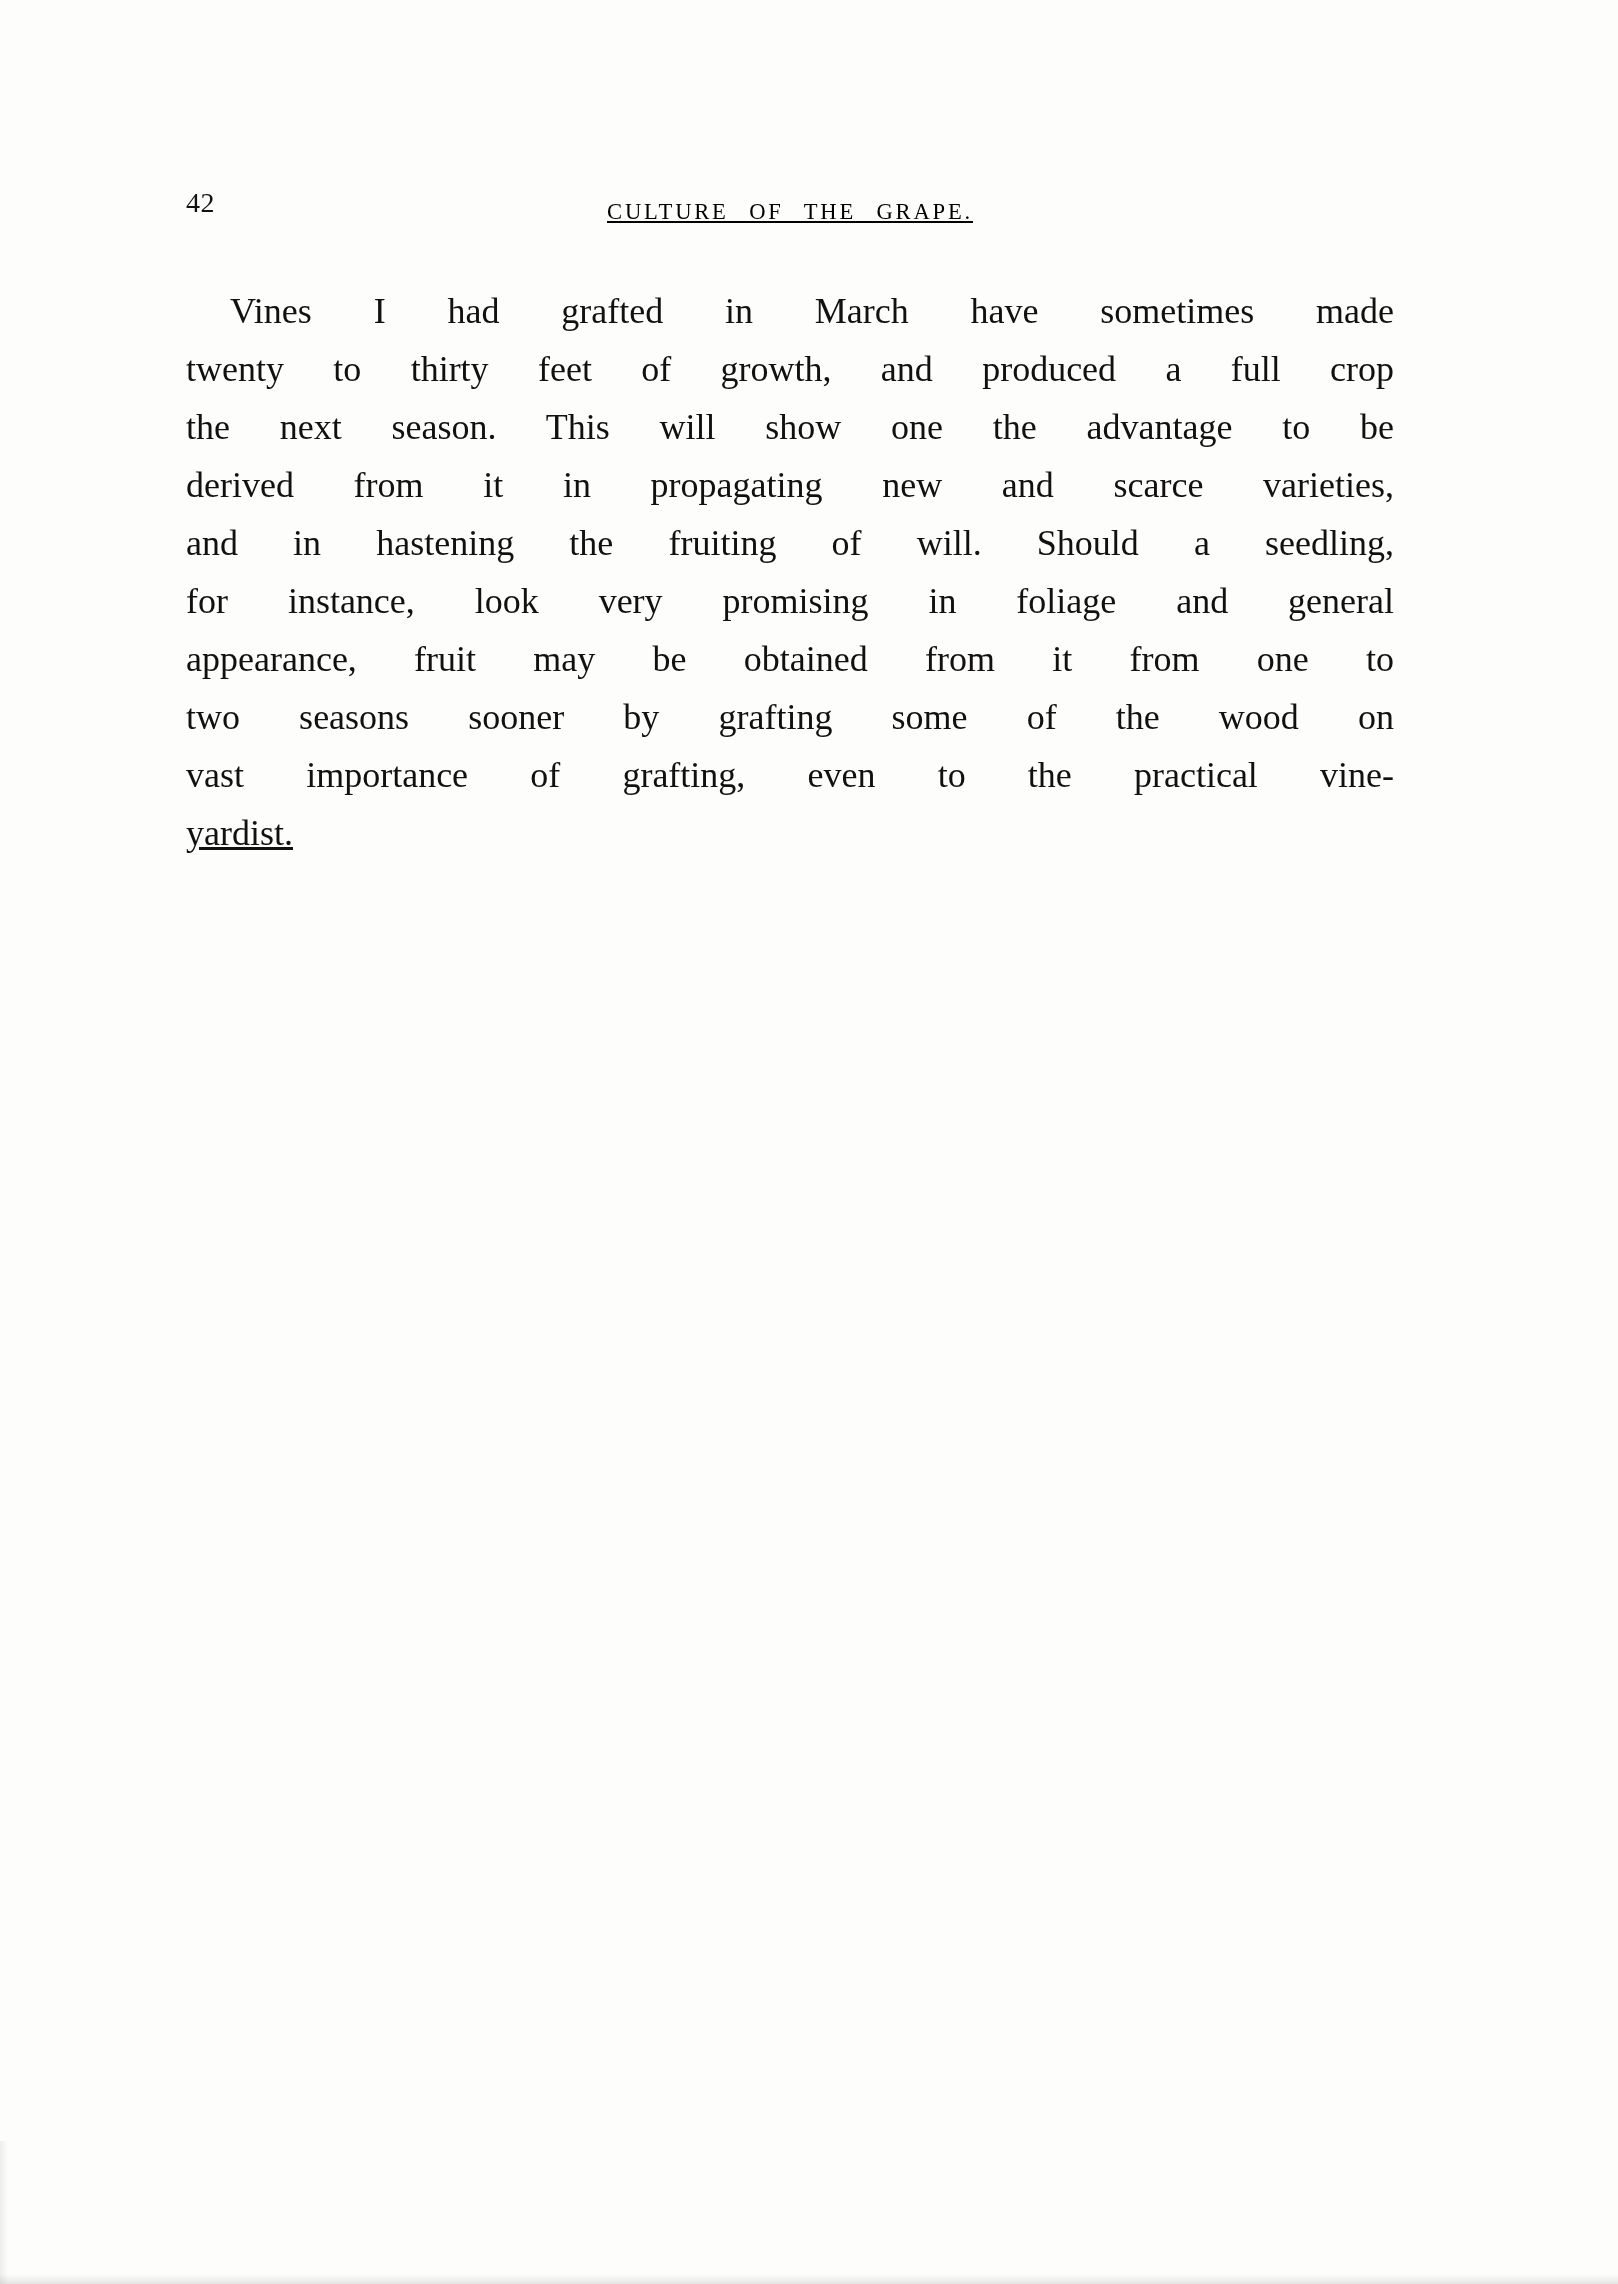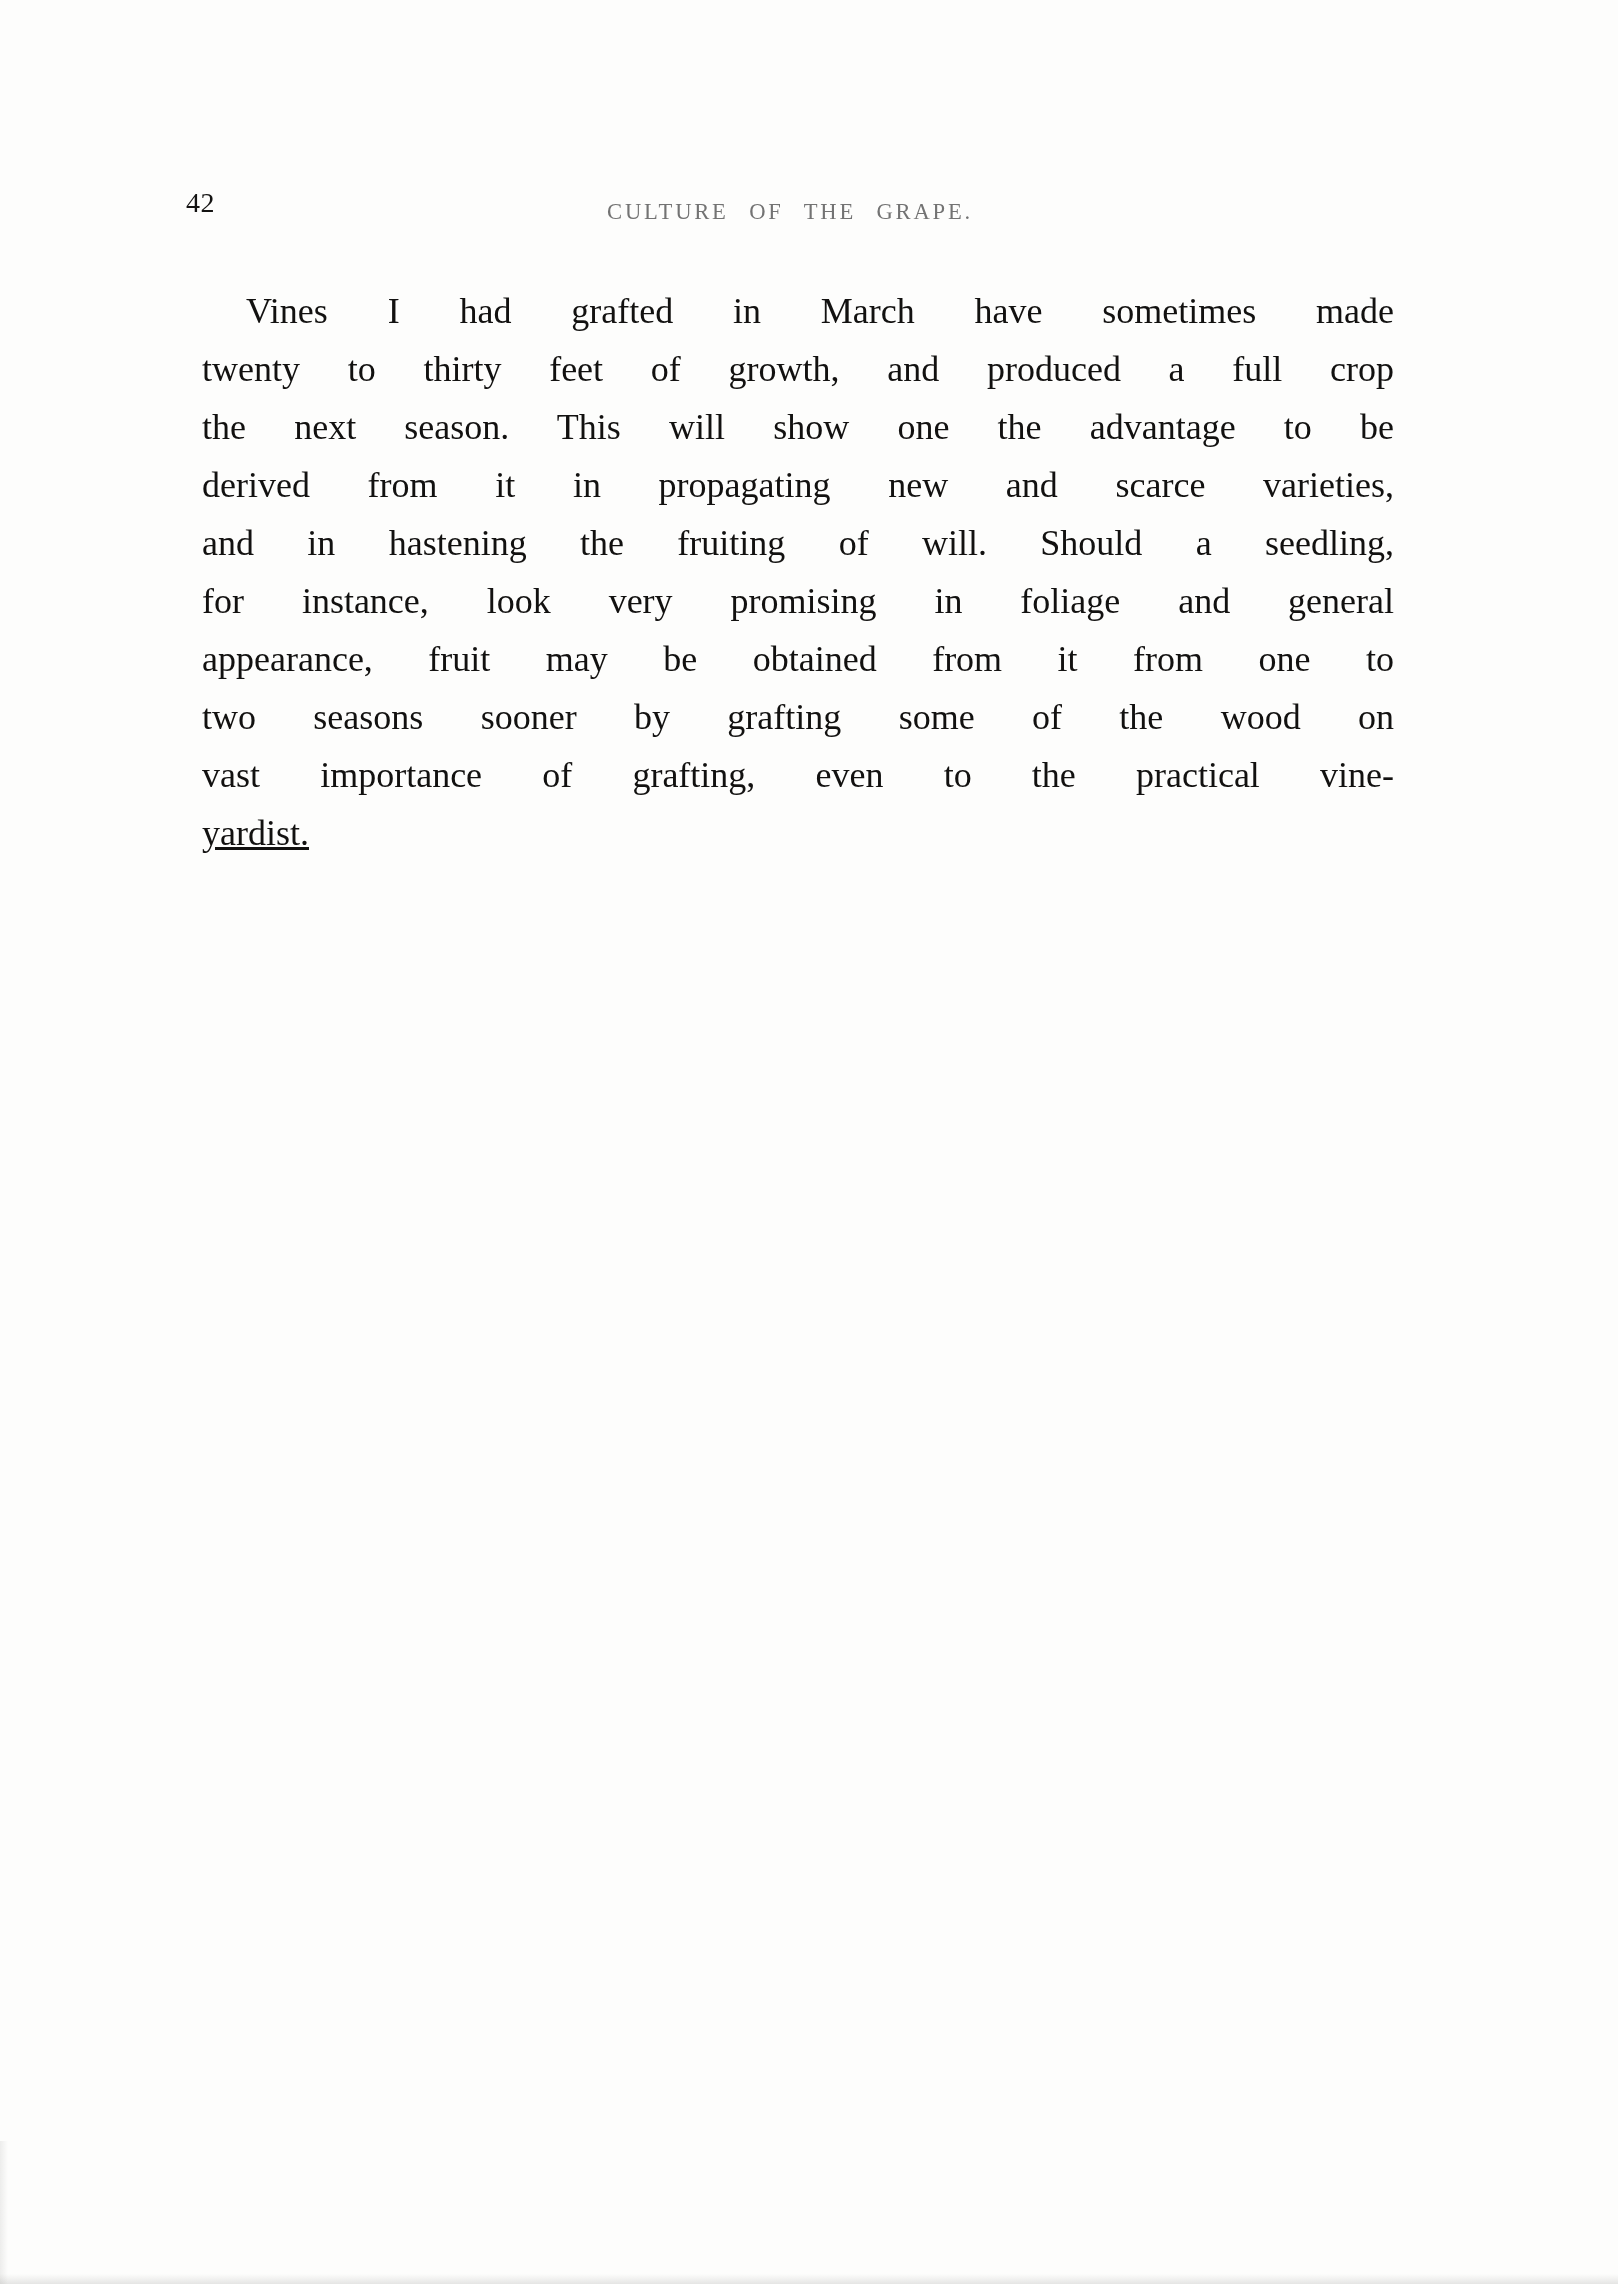--- a/index.html
+++ b/index.html
@@ -40,35 +40,35 @@
     color: #141312;
   }
 
   .running-head {
     display: block;
     text-align: center;
     font-size: 22.6px;
     letter-spacing: 2.8px;
     word-spacing: 12px;
     line-height: 35px;
-    color: #737373;
+    color: #000000;
+    text-decoration: underline;
   }
 
   .paragraph {
     margin-top: 53px;
   }
 
   .text-line {
     font-size: 36px;
     line-height: 58px;
     text-align: justify;
     text-align-last: justify;
     word-spacing: 3.3px;
     color: #121110;
-    margin-left: 16px;
   }
 
   .text-line.first-line {
     text-indent: 44px;
   }
 
   .text-line.last-line {
     text-align-last: left;
     text-decoration: underline;
   }

